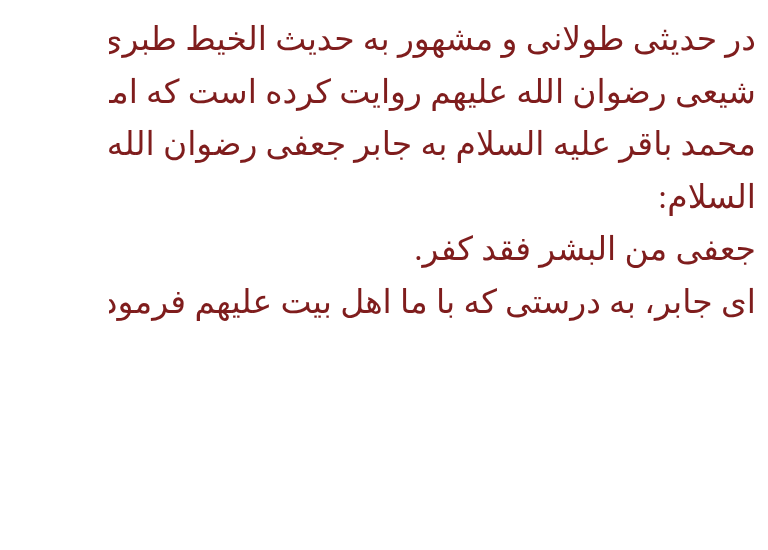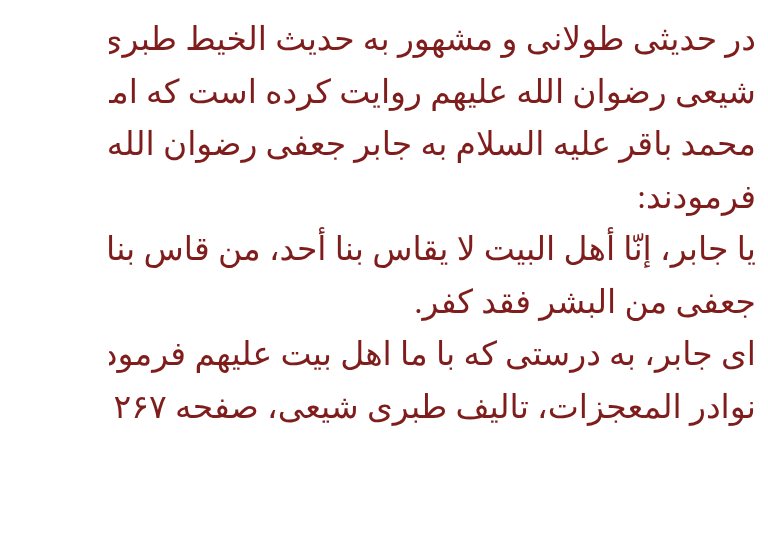--- a/index.html
+++ b/index.html
@@ -30,18 +30,16 @@
     letter-spacing: 0;
   }
 </style>
 </head>
 <body>
 
 <div class="page">
   <p class="line">در حدیثی طولانی و مشهور به حدیث الخیط طبری</p>
   <p class="line">شیعی رضوان الله علیهم روایت کرده است که امام</p>
   <p class="line">محمد باقر علیه السلام به جابر جعفی رضوان الله کافر</p>
-  <p class="line">فرمودند:</p>
-  <p class="line">یا جابر، إنّا أهل البیت لا یقاس بنا أحد، من قاس بنا</p>
+  <p class="line">السلام:</p>
   <p class="line">جعفی من البشر فقد کفر.</p>
   <p class="line">ای جابر، به درستی که با ما اهل بیت علیهم فرمودند</p>
-  <p class="line">نوادر المعجزات، تالیف طبری شیعی، صفحه ۲۶۷</p>
 </div>
 
 </body></html>

